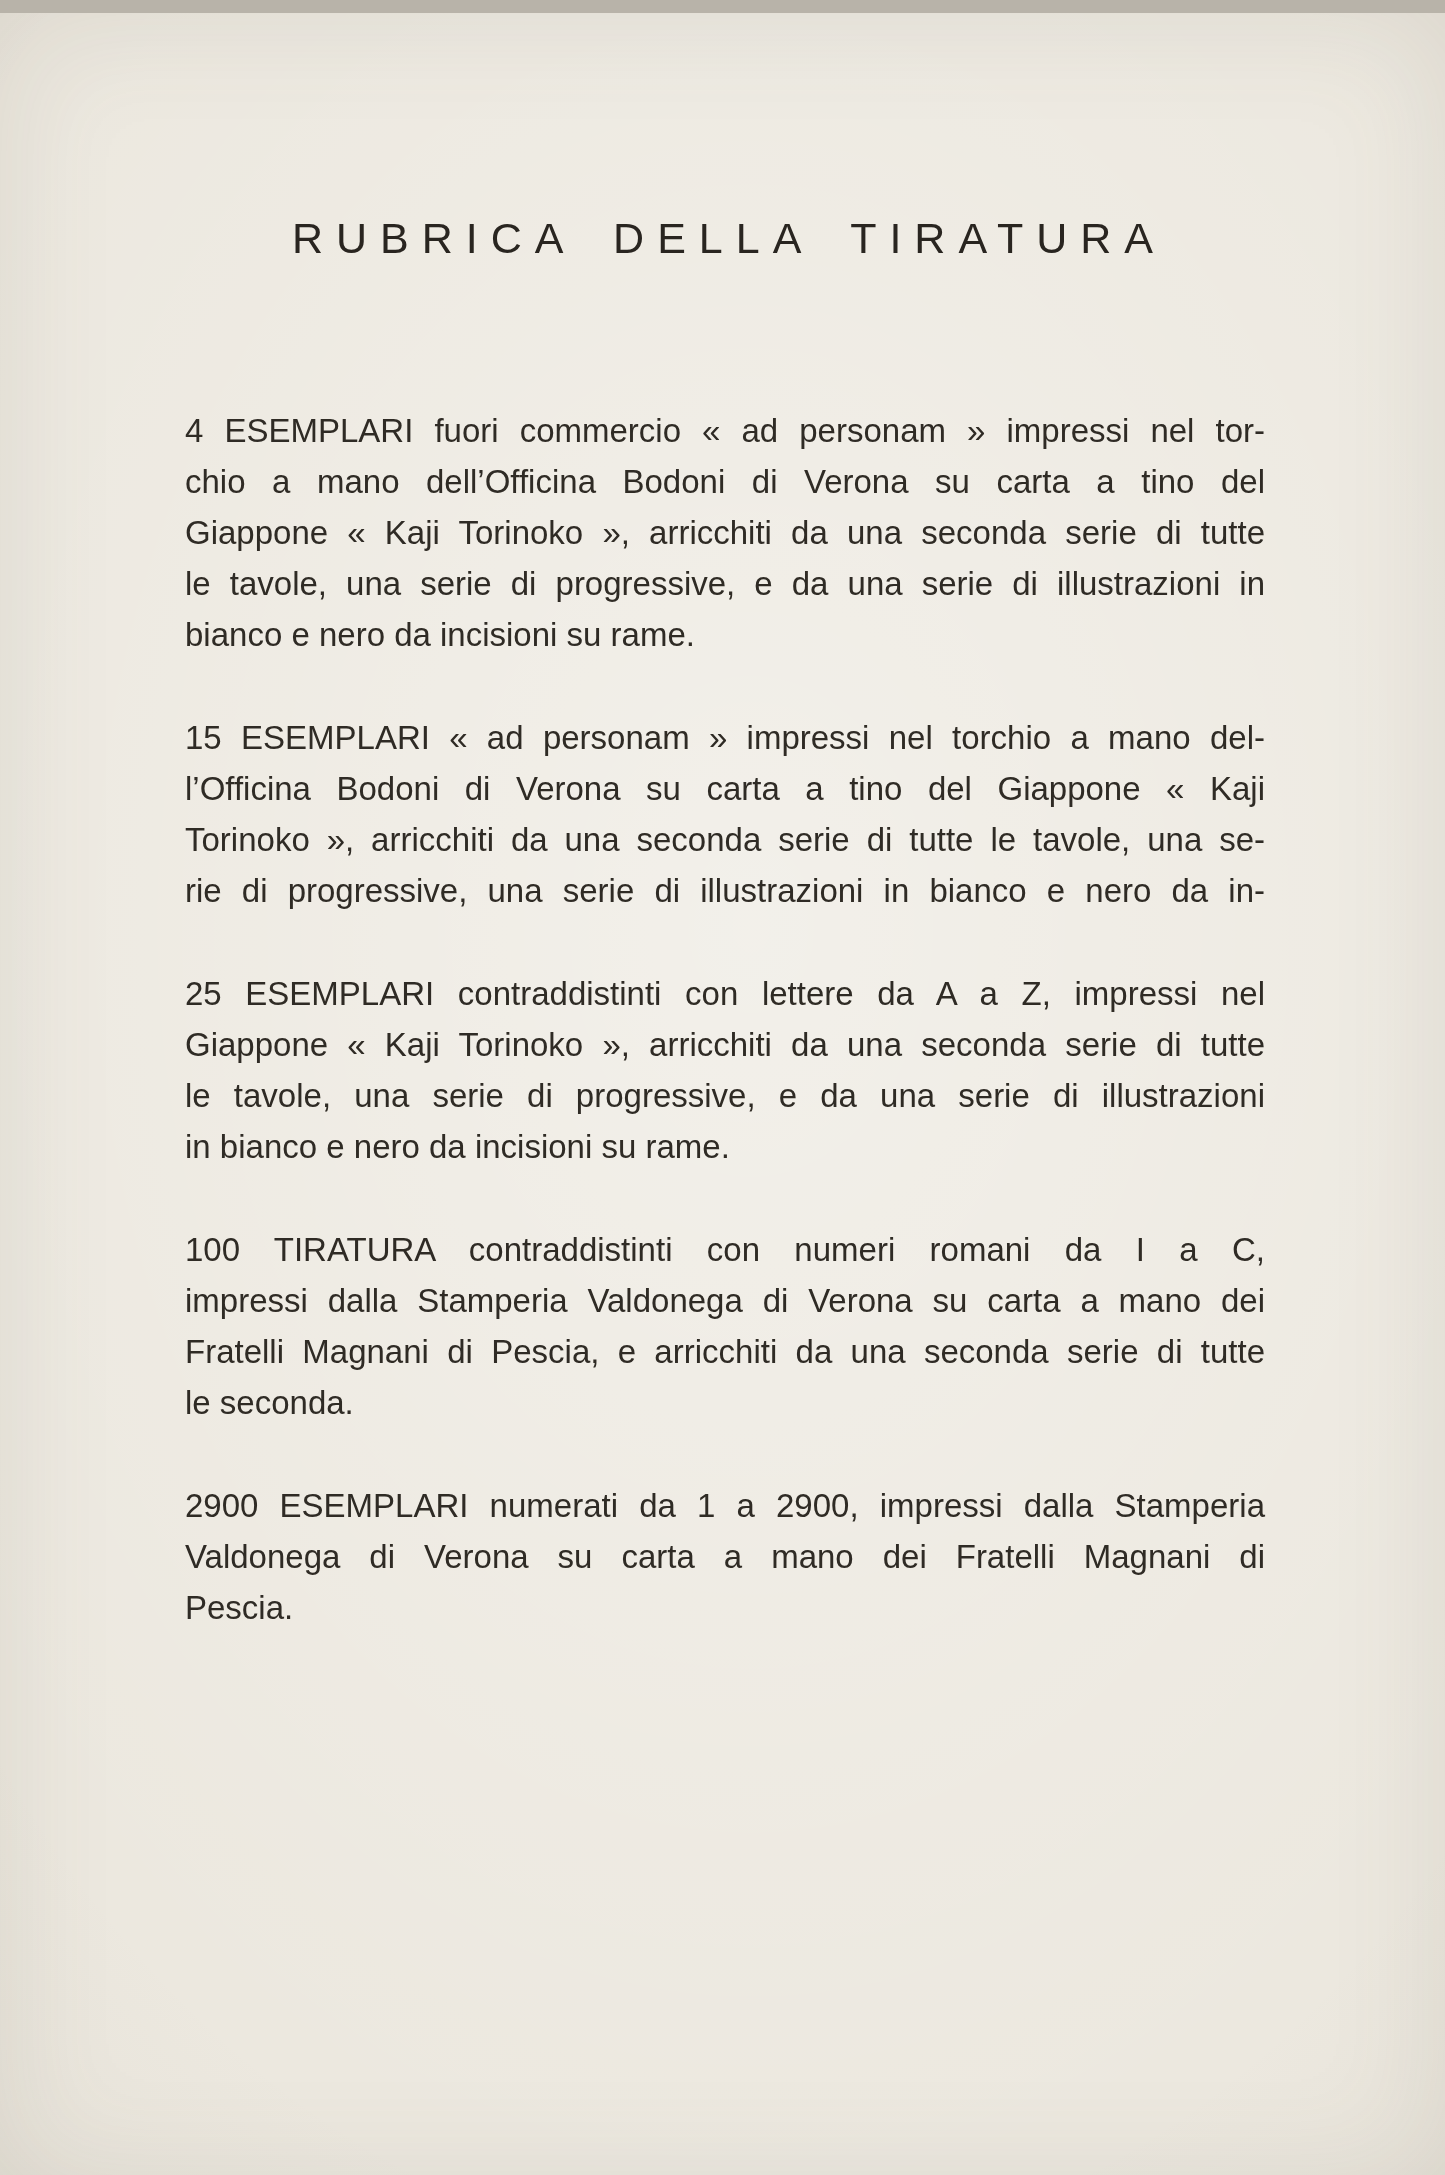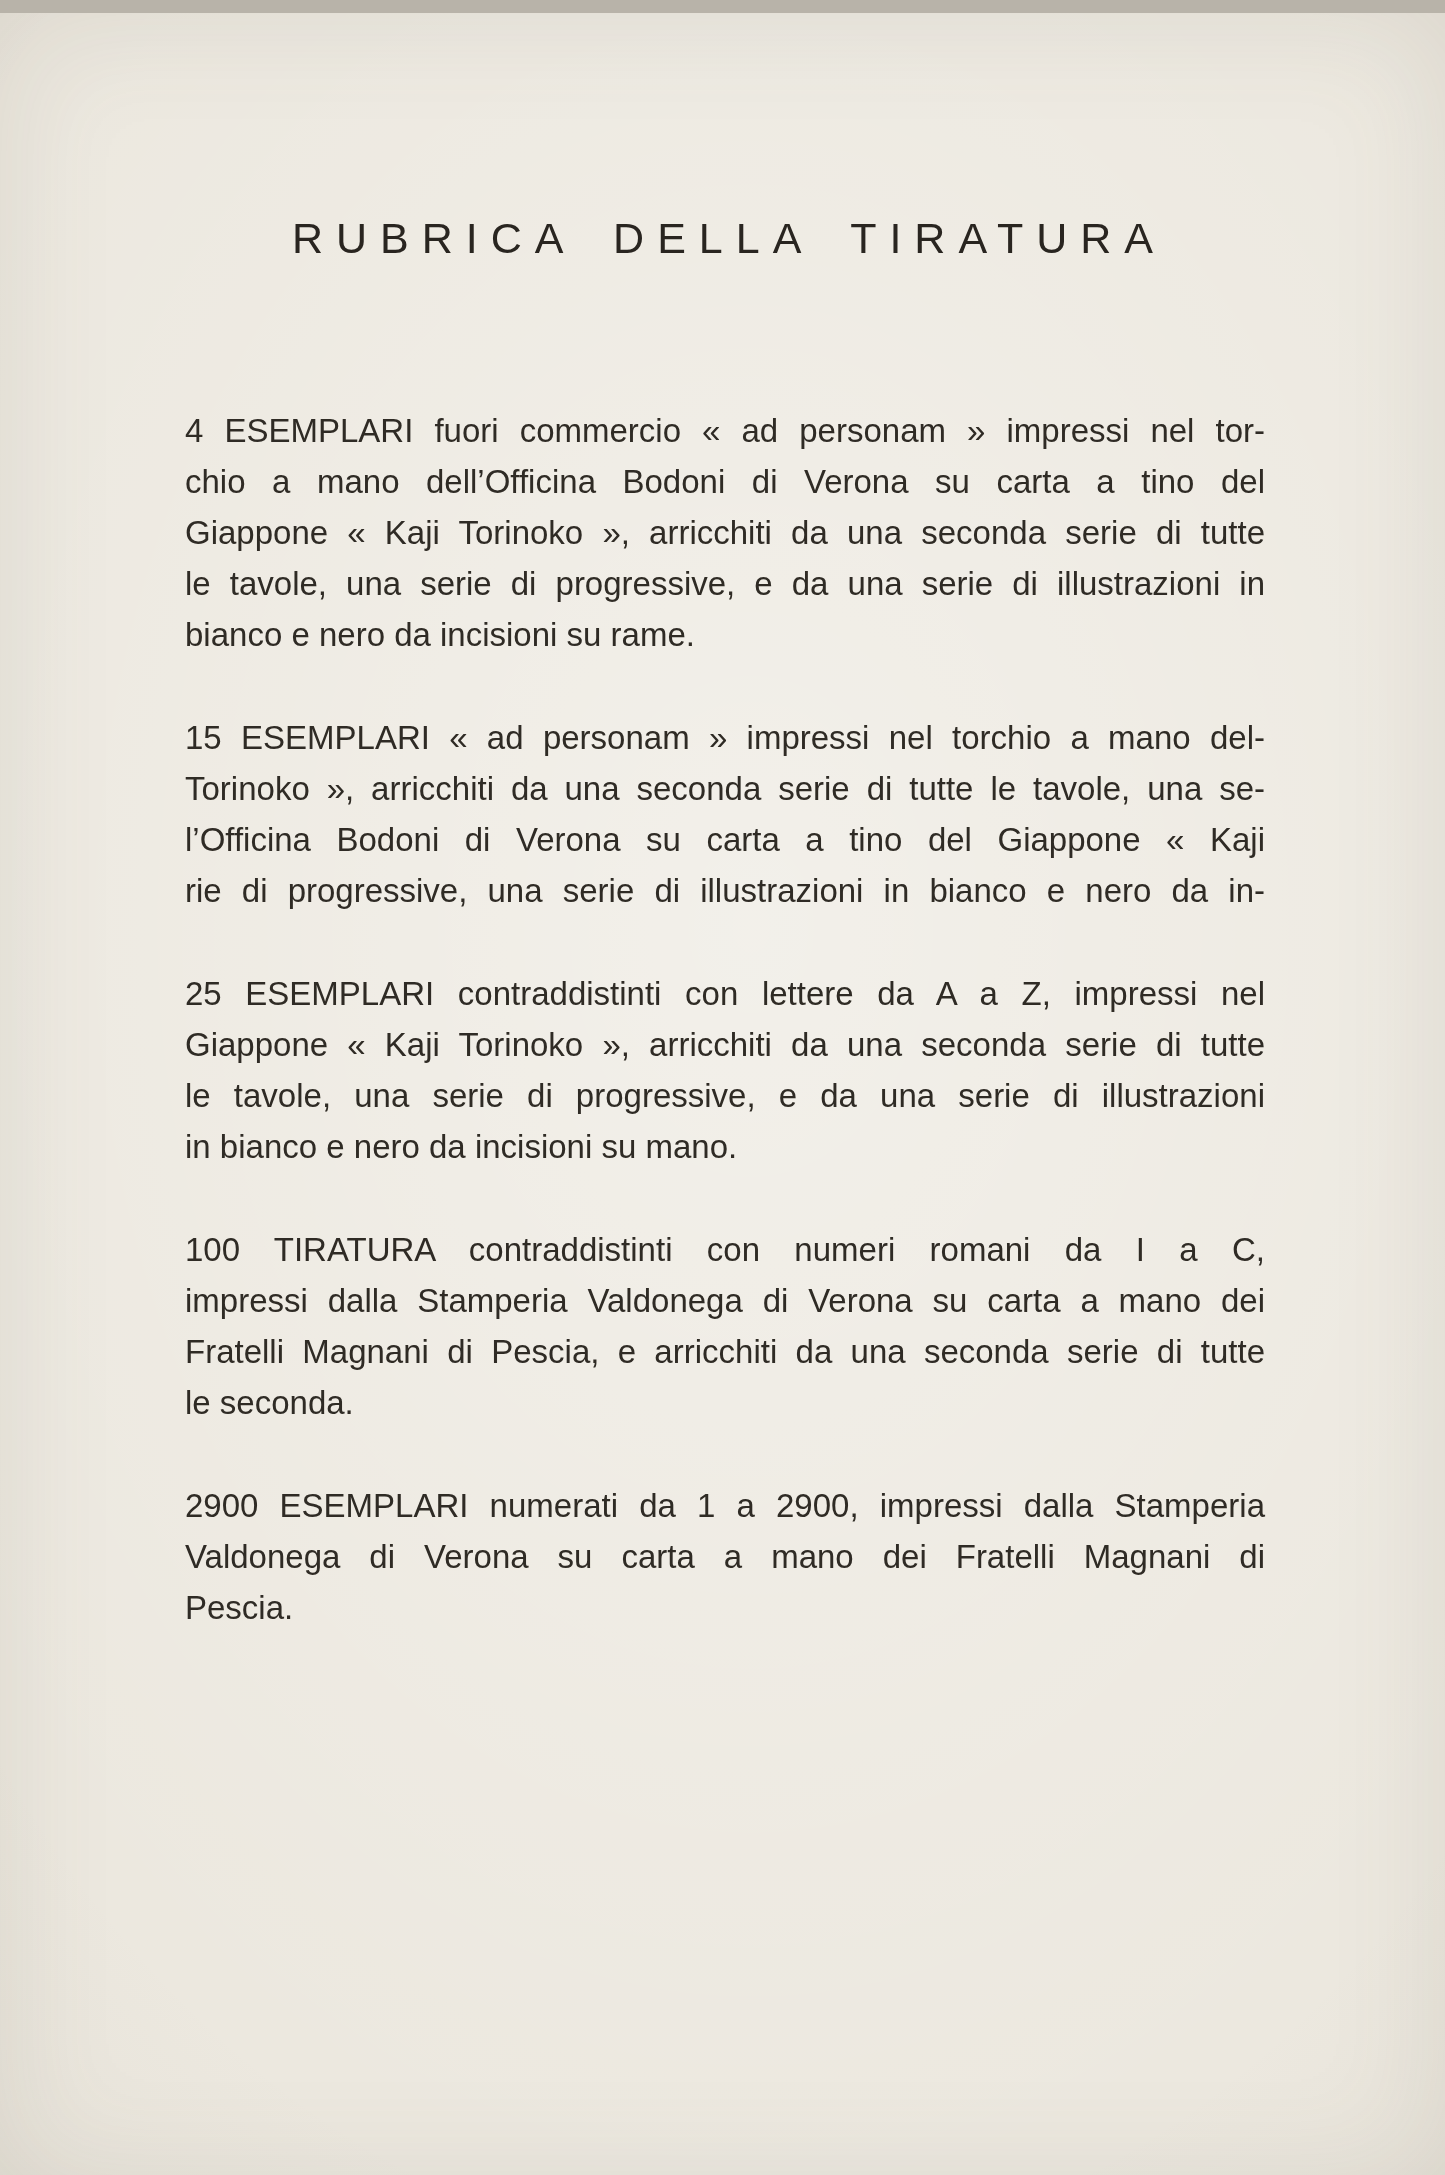--- a/index.html
+++ b/index.html
@@ -68,29 +68,29 @@
   <div class="textblock" id="textblock">
       <div class="para">
         <div class="line">4 ESEMPLARI fuori commercio « ad personam » impressi nel tor-</div>
         <div class="line">chio a mano dell’Officina Bodoni di Verona su carta a tino del</div>
         <div class="line">Giappone « Kaji Torinoko », arricchiti da una seconda serie di tutte</div>
         <div class="line">le tavole, una serie di progressive, e da una serie di illustrazioni in</div>
         <div class="line last">bianco e nero da incisioni su rame.</div>
       </div>
       <div class="para">
         <div class="line">15 ESEMPLARI « ad personam » impressi nel torchio a mano del-</div>
+        <div class="line">l’Officina Bodoni di Verona su carta a tino del Giappone « Kaji</div>
         <div class="line">Torinoko », arricchiti da una seconda serie di tutte le tavole, una se-</div>
-        <div class="line">l’Officina Bodoni di Verona su carta a tino del Giappone « Kaji</div>
         <div class="line">rie di progressive, una serie di illustrazioni in bianco e nero da in-</div>
       </div>
       <div class="para">
         <div class="line">25 ESEMPLARI contraddistinti con lettere da A a Z, impressi nel</div>
         <div class="line">Giappone « Kaji Torinoko », arricchiti da una seconda serie di tutte</div>
         <div class="line">le tavole, una serie di progressive, e da una serie di illustrazioni</div>
-        <div class="line last">in bianco e nero da incisioni su mano.</div>
+        <div class="line last">in bianco e nero da incisioni su rame.</div>
       </div>
       <div class="para">
         <div class="line">100 TIRATURA contraddistinti con numeri romani da I a C,</div>
         <div class="line">impressi dalla Stamperia Valdonega di Verona su carta a mano dei</div>
         <div class="line">Fratelli Magnani di Pescia, e arricchiti da una seconda serie di tutte</div>
         <div class="line last">le seconda.</div>
       </div>
       <div class="para">
         <div class="line">2900 ESEMPLARI numerati da 1 a 2900, impressi dalla Stamperia</div>
         <div class="line">Valdonega di Verona su carta a mano dei Fratelli Magnani di</div>

